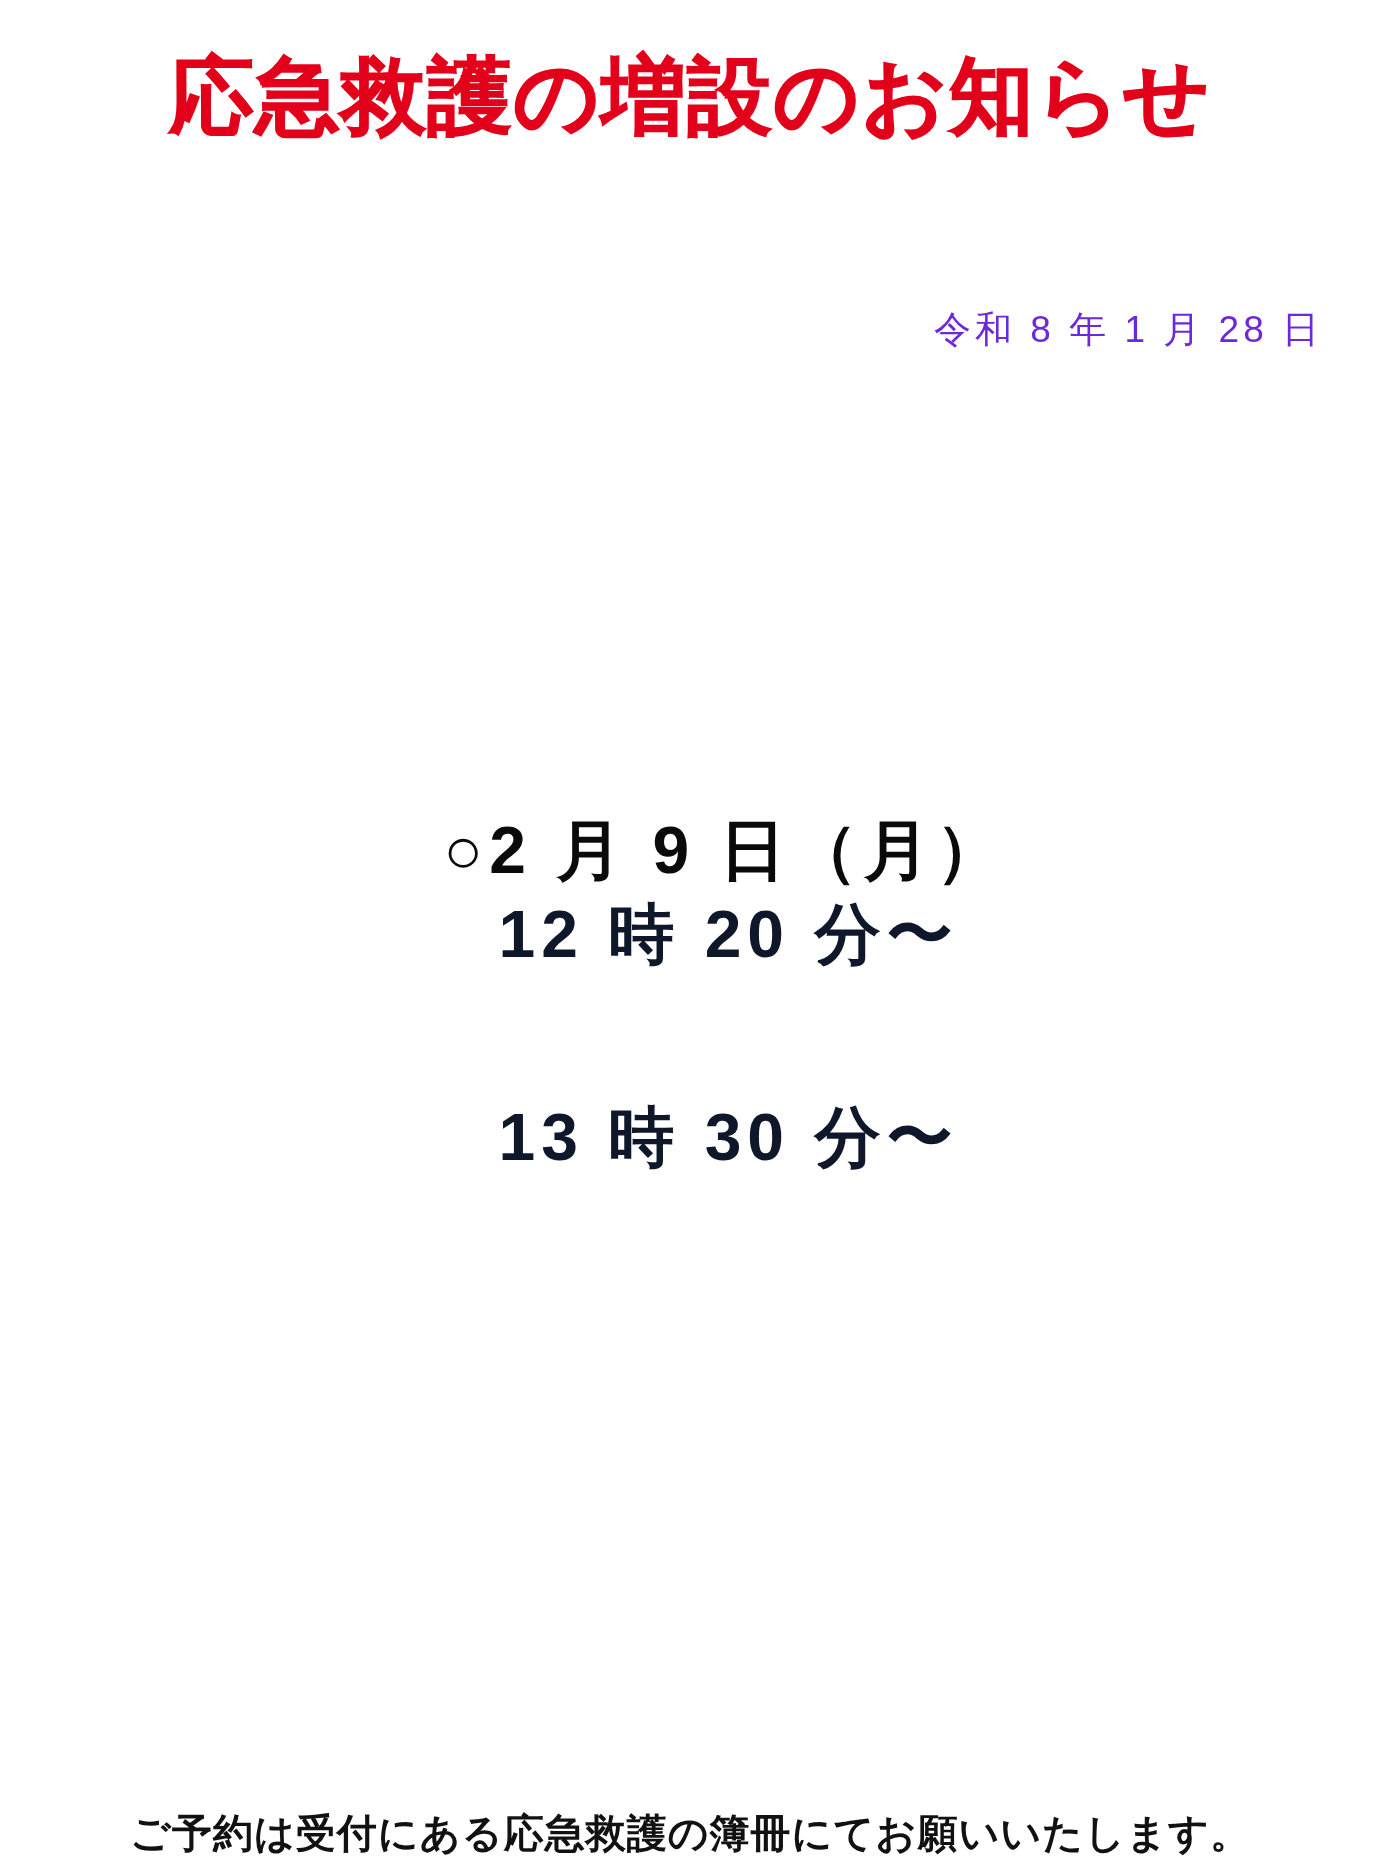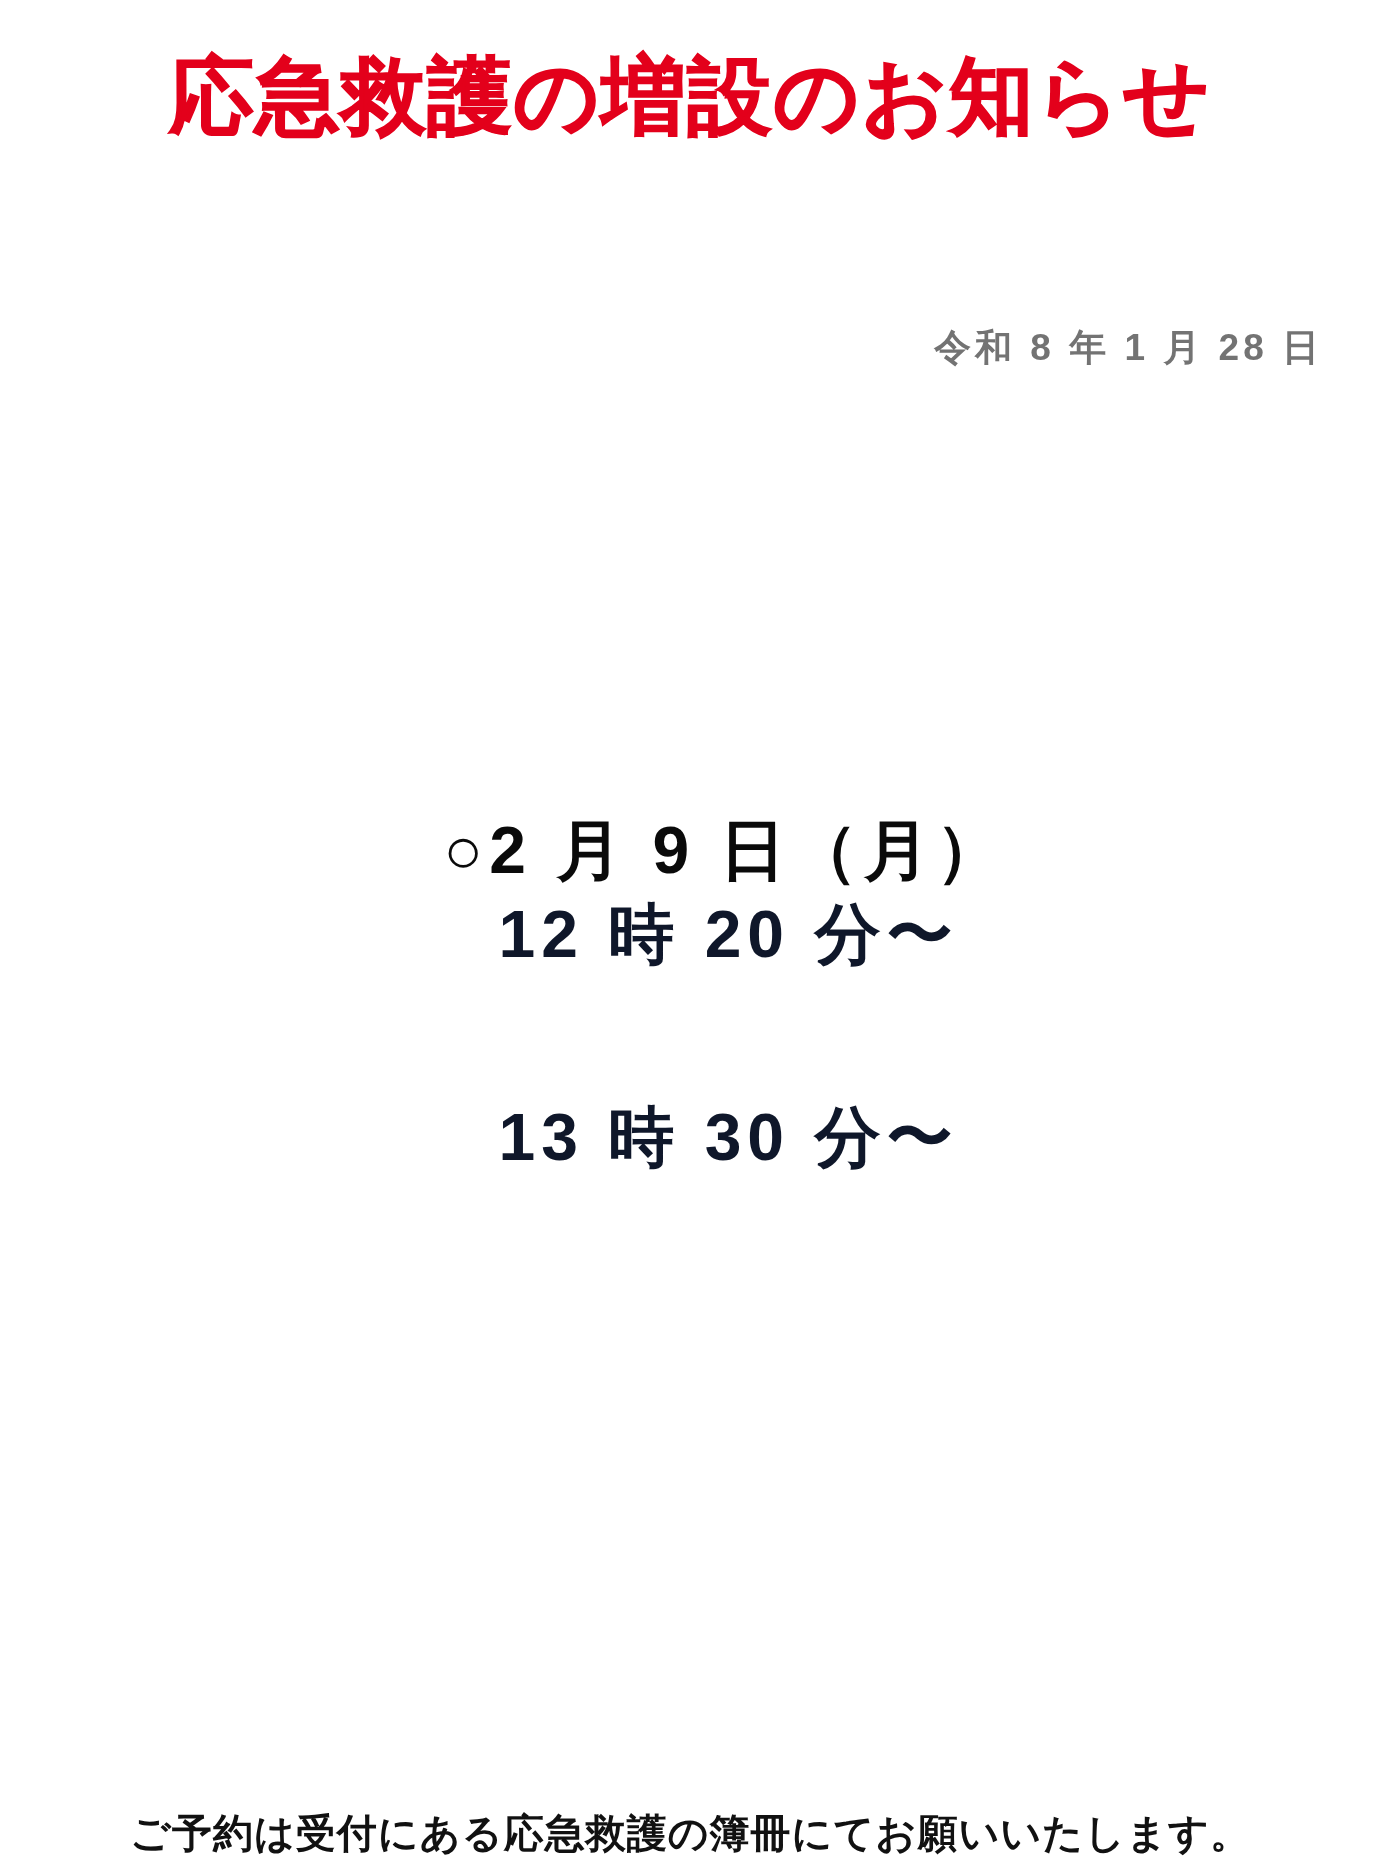--- a/index.html
+++ b/index.html
@@ -38,26 +38,26 @@
     letter-spacing: 2px;
     color: #e3001b;
     line-height: 1.15;
     white-space: nowrap;
     -webkit-text-stroke: 1.5px #e3001b;
   }
 
   
   .date-line {
     position: absolute;
-    top: 283px;
+    top: 265px;
     right: 58px;
     font-size: 37px;
-    font-weight: 700;
+    font-weight: 400;
     letter-spacing: 4px;
-    color: #737373;
+    color: #6d28d9;
     white-space: nowrap;
   }
 
   
   .notice-block {
     position: absolute;
     top: 438px;
     left: 0;
     width: 1381px;
     text-align: center;

